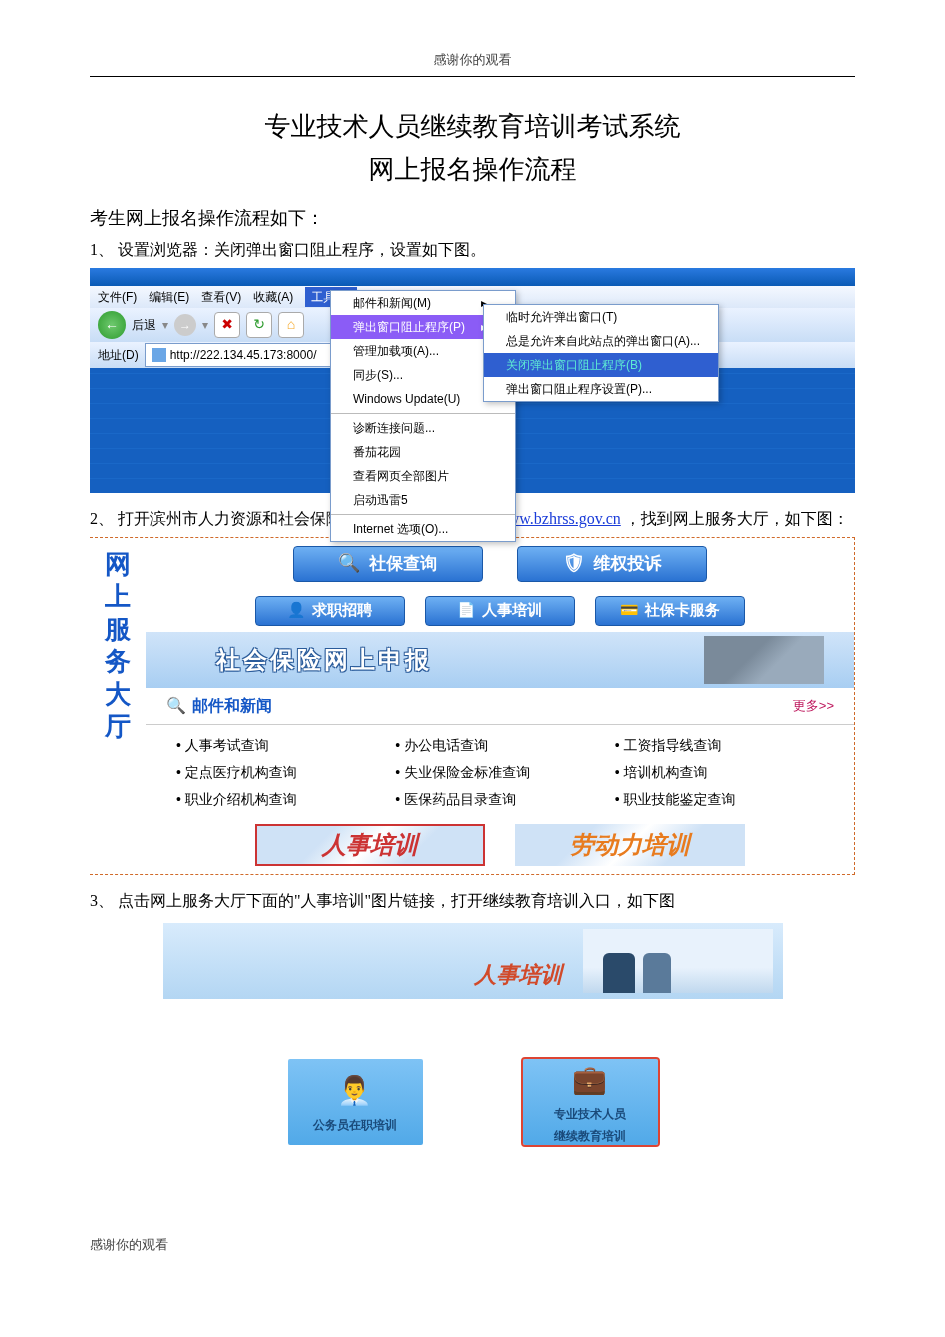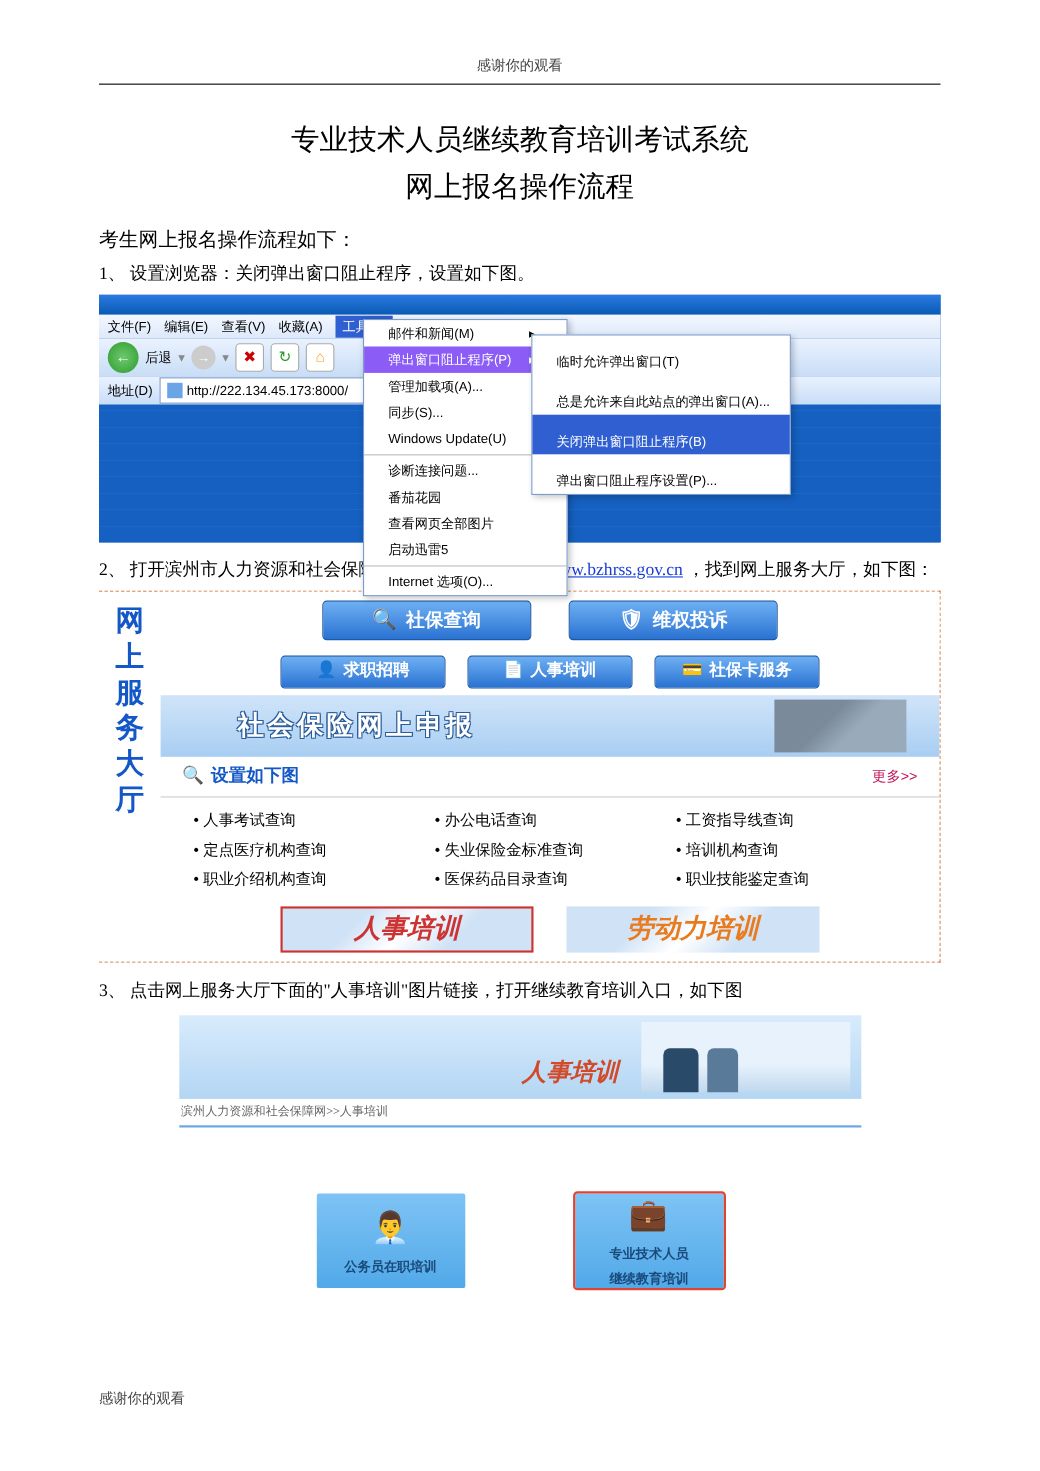--- a/index.html
+++ b/index.html
@@ -134,22 +134,22 @@
     .submenu {
       position: absolute;
       top: 36px;
       left: 393px;
       background:#fff;
       border:1px solid #7a9ccc;
       font-size:12px;
       z-index: 11;
       box-shadow: 2px 2px 6px rgba(0,0,0,.25);
     }
-    .submenu .mitem { padding: 15px 18px 3px 22px; white-space:nowrap; }
-    .submenu .mitem.hl { background:#2f5fd0; color:#ffffff; }
+    .submenu .mitem { padding: 3px 18px 3px 22px; white-space:nowrap; }
+    .submenu .mitem.hl { background:#2f5fd0; color:#5eead4; }
     
     
     .portal-shot {
       display:flex;
       margin: 6px 0 14px;
       font-family: "SimSun", sans-serif;
       border: 1px dashed #d06a2a;
       border-left:none;
     }
     .portal-side {
@@ -434,21 +434,21 @@
           <span>社保卡服务</span>
         </div>
     </div>
     <div class="portal-banner">
       <span class="banner-text">社会保险网上申报</span>
       <div class="banner-photo"></div>
     </div>
     <div class="online-query">
       <span class="lbl">
           <span>🔍</span>
-          <span>设置如下图</span>
+          <span>邮件和新闻</span>
         </span>
       <span class="more">更多&gt;&gt;</span>
     </div>
     <div class="query-grid">
       <div>人事考试查询</div>
       <div>办公电话查询</div>
       <div>工资指导线查询</div>
       <div>定点医疗机构查询</div>
       <div>失业保险金标准查询</div>
       <div>培训机构查询</div>
@@ -463,21 +463,20 @@
   </div>
 </div>
 
 <div class="step">3、 点击网上服务大厅下面的"人事培训"图片链接，打开继续教育培训入口，如下图</div>
 
 <div class="portal3">
   <div class="portal3-banner">
     <span class="portal3-sub">人事培训</span>
     <div class="portal3-people"></div>
   </div>
-  <div class="portal3-bread">滨州人力资源和社会保障网&gt;&gt;人事培训</div>
   <div class="tiles">
     <div class="tile">
       <span class="ticon">👨‍💼</span>
       <span>公务员在职培训</span>
     </div>
     <div class="tile hl">
       <span class="ticon">💼</span>
       <span>专业技术人员</span>
       <span>继续教育培训</span>
     </div>

